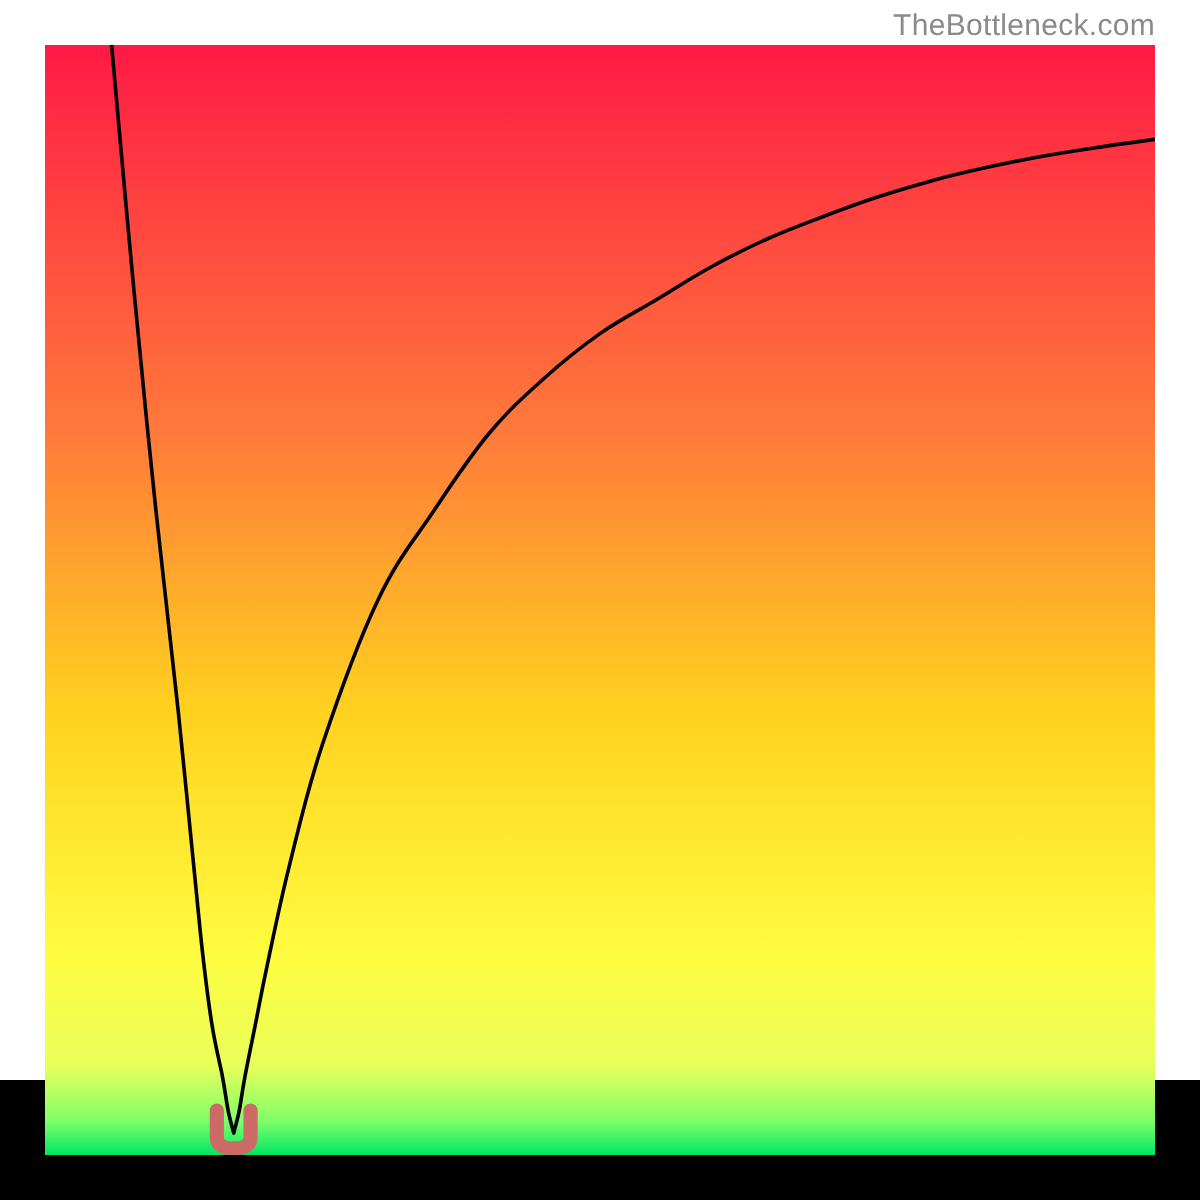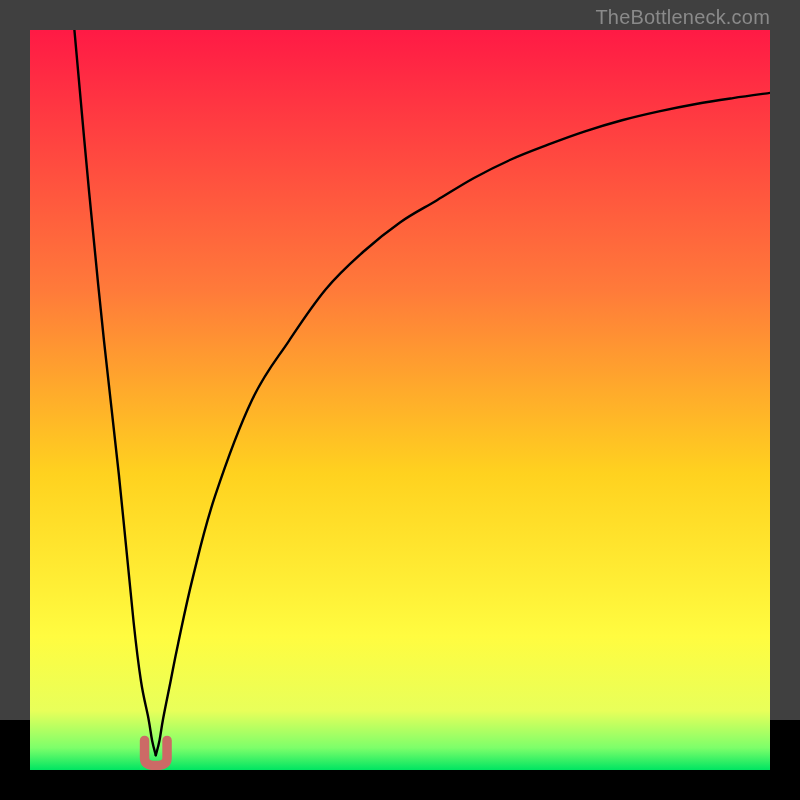--- a/index.html
+++ b/index.html
@@ -9,21 +9,21 @@
     height: 800px;
     background: #000;
     overflow: hidden;
   }
   .frame {
     position: absolute;
     left: 0;
     top: 0;
     width: 800px;
     height: 720px;
-    background: #404040;
+    background: #ffffff;
   }
   .plot {
     position: absolute;
     left: 30px;
     top: 30px;
     width: 740px;
     height: 740px;
     overflow: hidden;
   }
   .credit {

